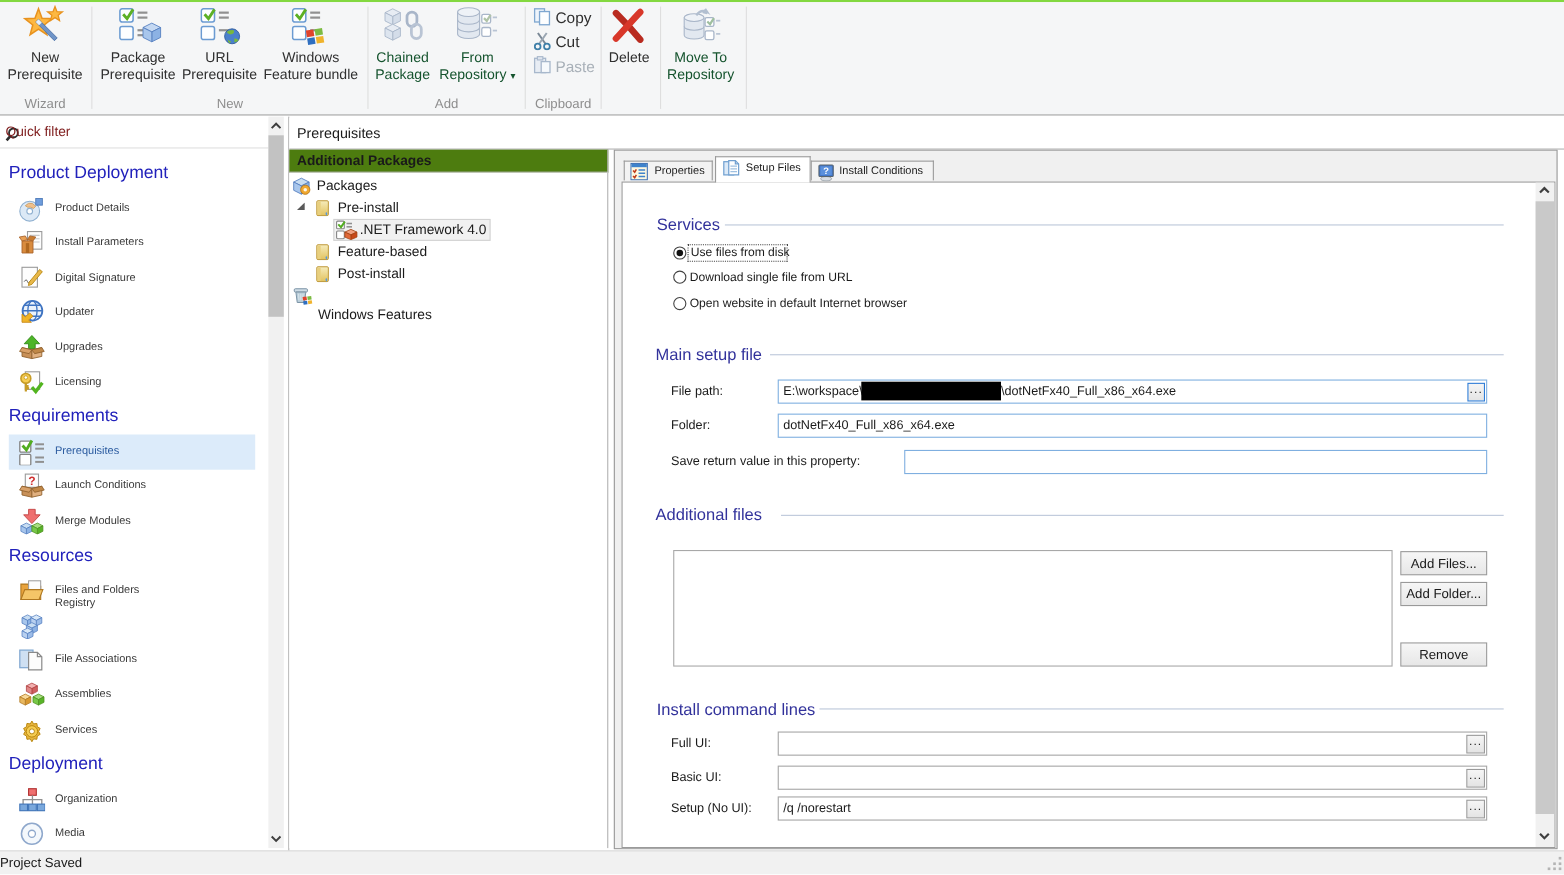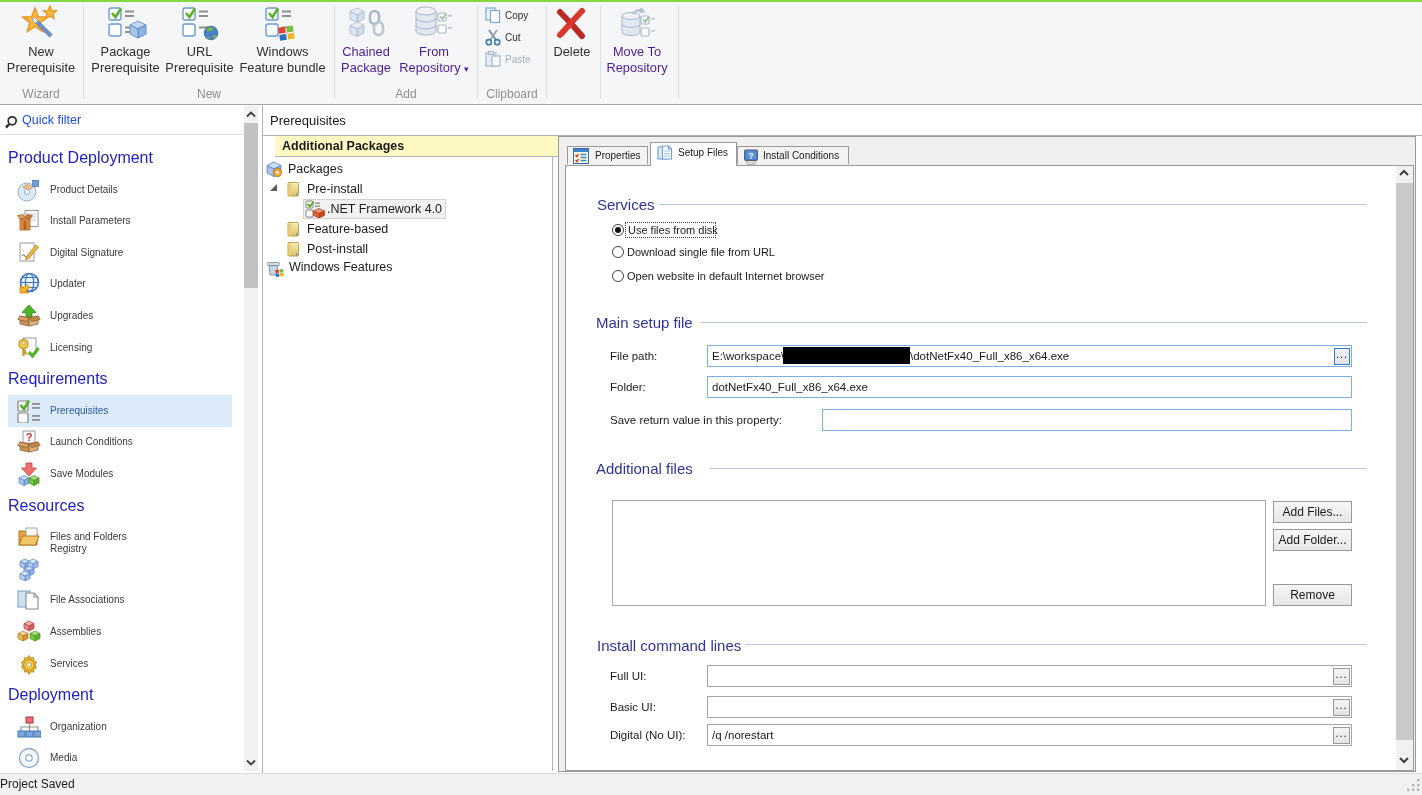--- a/index.html
+++ b/index.html
@@ -3,39 +3,39 @@
 <meta charset="utf-8">
 <style>
 *{margin:0;padding:0;box-sizing:border-box}
 html,body{width:1422px;height:795px;overflow:hidden}
 body{font-family:"Liberation Sans",sans-serif;background:#fff;position:relative}
 .ab{position:absolute}
 #topline{left:0;top:0;width:1422px;height:2px;background:#83d840}
 #ribbon{left:0;top:2px;width:1422px;height:103px;background:#f5f6f7;border-bottom:1px solid #a5a5a5}
 .rsep{top:6px;height:93px;width:1px;background:#dedede}
 .rbtn{font-size:12.8px;color:#2f2f2f;text-align:center;line-height:16px}
-.rbtn.dis{color:#4c1d95}
+.rbtn.dis{color:#14532d}
 .rlabel{font-size:12px;color:#8e8e8e;text-align:center;top:86px;height:16px;line-height:16px}
-.smallbtn{font-size:10px;color:#2f2f2f;height:18px;line-height:18px}
+.smallbtn{font-size:14px;color:#2f2f2f;height:18px;line-height:18px}
 .smallbtn.dis{color:#a8b0b8}
 #qf{left:0;top:106px;width:244px;height:29px;background:#fff;border-bottom:1px solid #e0e0e0}
-#qftext{left:22px;top:0;height:29px;line-height:29px;font-size:12.5px;color:#1d4ed8}
+#qftext{left:5px;top:0;height:29px;line-height:29px;font-size:12.5px;color:#7f1d1d}
 .shead{left:8px;font-size:16px;color:#2121bb;height:20px;line-height:20px;white-space:nowrap}
 .sitem{left:50px;font-size:10px;color:#3a3a3a;height:20px;line-height:20px;white-space:nowrap}
 .sitem.sel{color:#2a5a9f}
 .sic{left:17px;width:24px;height:24px}
 #selrow{left:8px;top:395px;width:224px;height:32px;background:#dcebfa}
 .sbar{background:#f1f1f1}
 .sthumb{background:#c2c2c2}
 #statusbar{left:0;top:773px;width:1422px;height:22px;background:#f1f1f1;border-top:1px solid #dadada}
 #statustext{left:0px;top:0;height:21px;line-height:21px;font-size:12px;color:#1a1a1a}
 #mainborder{left:262px;top:106px;width:1px;height:667px;background:#b2b2b2}
 #titlebar{left:263px;top:107px;width:1159px;height:29px;background:#fff;border-bottom:1px solid #b2b2b2}
 #titletext{left:7px;top:0;height:27px;line-height:27px;font-size:13px;color:#1a1a1a}
-#treehdr{left:275px;top:136px;width:290px;height:21px;background:#fef9c3;border-bottom:1px solid #b2b2b2;border-right:1px solid #b2b2b2}
+#treehdr{left:263px;top:136px;width:290px;height:21px;background:#4d7c0f;border-bottom:1px solid #b2b2b2;border-right:1px solid #b2b2b2}
 #treehdrtext{left:7px;top:0;height:21px;line-height:21px;font-size:12.5px;font-weight:bold;color:#1a1a1a}
 #treepanel{left:263px;top:157px;width:290px;height:614px;background:#fff;border-right:1px solid #b2b2b2}
 .titem{font-size:12.5px;color:#1a1a1a;height:20px;line-height:20px;white-space:nowrap}
 .tab{height:18px;background:#f3f3f3;border:1px solid #9a9a9a;border-bottom:none;z-index:1}
 .tabtext{font-size:10px;color:#1a1a1a;white-space:nowrap;z-index:3}
 #content{left:565px;top:165px;width:849px;height:606px;background:#fff;border:1px solid #9a9a9a}
 #frame{left:558px;top:136px;width:858px;height:636px;background:#f0f0f0;border:1px solid #9a9a9a}
 .ghead{font-size:15px;color:#32329b;height:18px;line-height:18px;white-space:nowrap}
 .grule{height:1px;background:#bcc7da}
 .flabel{font-size:11.5px;color:#1a1a1a;height:22px;line-height:22px;white-space:nowrap}
@@ -258,21 +258,21 @@
 <div class="ab sitem" style="top:432px">Launch Conditions</div>
 <svg class="ab sic" style="top:462px" width="24" height="24" viewBox="0 0 24 24">
       <polygon points="9,1 15,1 15,6 19.5,6 12,14 4.5,6 9,6" fill="#ef7070" stroke="#c04040" stroke-width="0.8"></polygon>
 <polygon points="7,13.5 12,16 7,18.5 2,16" fill="#c8ddf2" stroke="#5580c0" stroke-width="0.7"></polygon>
 <polygon points="12,16 12,21 7,23.5 7,18.5" fill="#8cb2e4" stroke="#5580c0" stroke-width="0.7"></polygon>
 <polygon points="2,16 7,18.5 7,23.5 2,21" fill="#a8c6ec" stroke="#5580c0" stroke-width="0.7"></polygon>
 <polygon points="17,13.5 22,16 17,18.5 12,16" fill="#a8dc80" stroke="#4e9020" stroke-width="0.7"></polygon>
 <polygon points="22,16 22,21 17,23.5 17,18.5" fill="#58b428" stroke="#4e9020" stroke-width="0.7"></polygon>
 <polygon points="12,16 17,18.5 17,23.5 12,21" fill="#78c848" stroke="#4e9020" stroke-width="0.7"></polygon>
     </svg>
-<div class="ab sitem" style="top:464px">Save Modules</div>
+<div class="ab sitem" style="top:464px">Merge Modules</div>
 <div class="ab shead" style="top:496px">Resources</div>
 <svg class="ab sic" style="top:525px" width="24" height="24" viewBox="0 0 24 24">
       <path d="M2,6 l6,0 2,2 10,0 0,12 -18,0 z" fill="#e8a33d" stroke="#b07820" stroke-width="1"></path>
 <rect x="9" y="3" width="11" height="11" fill="#fdfdfd" stroke="#9a9a9a" stroke-width="0.9"></rect>
 <path d="M2,20 l3.5,-9 16.5,0 -3.5,9 z" fill="#f4c568" stroke="#b07820" stroke-width="1"></path>
     </svg>
 <div class="ab sitem" style="top:527px">Files and Folders</div>
 <svg class="ab sic" style="top:557px" width="24" height="24" viewBox="0 0 24 24">
       <polygon points="8,2 13,4.5 8,7 3,4.5" fill="#c8ddf2" stroke="#5580c0" stroke-width="0.7"></polygon>
 <polygon points="13,4.5 13,9.5 8,12 8,7" fill="#8cb2e4" stroke="#5580c0" stroke-width="0.7"></polygon>
@@ -420,21 +420,21 @@
 <rect x="1.5" y="2.5" width="12" height="3" rx="1" fill="#cfdde6" stroke="#7a93a5" stroke-width="0.9"></rect>
 <polygon points="3,5.5 12,5.5 10.8,15 4.2,15" fill="#b9cdd9" stroke="#7a93a5" stroke-width="0.9"></polygon>
 <path d="M5.5,7 l0.3,6 M7.5,7 l0,6 M9.5,7 l-0.3,6" stroke="#dce8ee" stroke-width="0.9" fill="none"></path>
 <g transform="rotate(-8 13.5 13)">
 <rect x="9.5" y="9.5" width="3.6" height="3.2" fill="#e0432c"></rect>
 <rect x="13.8" y="9.5" width="3.6" height="3.2" fill="#7cbb42"></rect>
 <rect x="9.5" y="13.4" width="3.6" height="3.2" fill="#2f6fc0"></rect>
 <rect x="13.8" y="13.4" width="3.6" height="3.2" fill="#f0b32c"></rect>
 </g>
 </svg>
-<div class="ab titem" style="left:289px;top:257px">Windows Features</div>
+<div class="ab titem" style="left:289px;top:276px">Windows Features</div>
 </div>
 <div class="ab" id="frame"></div>
 
 <div id="tabscontent">
 <div class="ab tab" style="left:567px;top:146px;width:81px"></div>
 <svg class="ab" style="left:573px;top:148px;z-index:3" width="16" height="16" viewBox="0 0 16 16">
 <rect x="0.5" y="0.5" width="15" height="15" fill="#fdf8e2" stroke="#3468b0" stroke-width="1"></rect>
 <rect x="1" y="1" width="14" height="3" fill="#3f83cc"></rect>
 <path d="M2.5,7 l1.5,1.5 1.5,-2.5" stroke="#c03818" stroke-width="1.4" fill="none"></path>
 <path d="M2.5,12 l1.5,1.5 1.5,-2.5" stroke="#c03818" stroke-width="1.4" fill="none"></path>
@@ -495,21 +495,21 @@
 <div class="ab wbtn" style="left:1273px;top:584px">Remove</div>
 
 <div class="ab ghead" style="left:597px;top:637px">Install command lines</div>
 <div class="ab grule" style="left:745px;top:644px;width:622px"></div>
 <div class="ab flabel" style="left:610px;top:665px">Full UI:</div>
 <div class="ab tboxg" style="left:707px;top:665px;width:645px"></div>
 <div class="ab dots" style="left:1333px;top:668px;width:17px">...</div>
 <div class="ab flabel" style="left:610px;top:696px">Basic UI:</div>
 <div class="ab tboxg" style="left:707px;top:696px;width:645px"></div>
 <div class="ab dots" style="left:1333px;top:699px;width:17px">...</div>
-<div class="ab flabel" style="left:610px;top:724px">Digital (No UI):</div>
+<div class="ab flabel" style="left:610px;top:724px">Setup (No UI):</div>
 <div class="ab tboxg" style="left:707px;top:724px;width:645px"></div>
 <div class="ab tboxtext" style="left:712px;top:725px">/q /norestart</div>
 <div class="ab dots" style="left:1333px;top:727px;width:17px">...</div>
 
 <div class="ab sbar" style="left:1396px;top:166px;width:17px;height:604px"></div>
 <div class="ab sthumb" style="left:1396px;top:183px;width:17px;height:557px;background:#c9c9c9"></div>
 <svg class="ab" style="left:1395px;top:167px" width="18" height="12" viewBox="0 0 18 12">
       <path d="M5,8 L9,4 L13,8" fill="none" stroke="#3f3f3f" stroke-width="2"></path>
     </svg>
 <svg class="ab" style="left:1395px;top:754px" width="18" height="12" viewBox="0 0 18 12">

